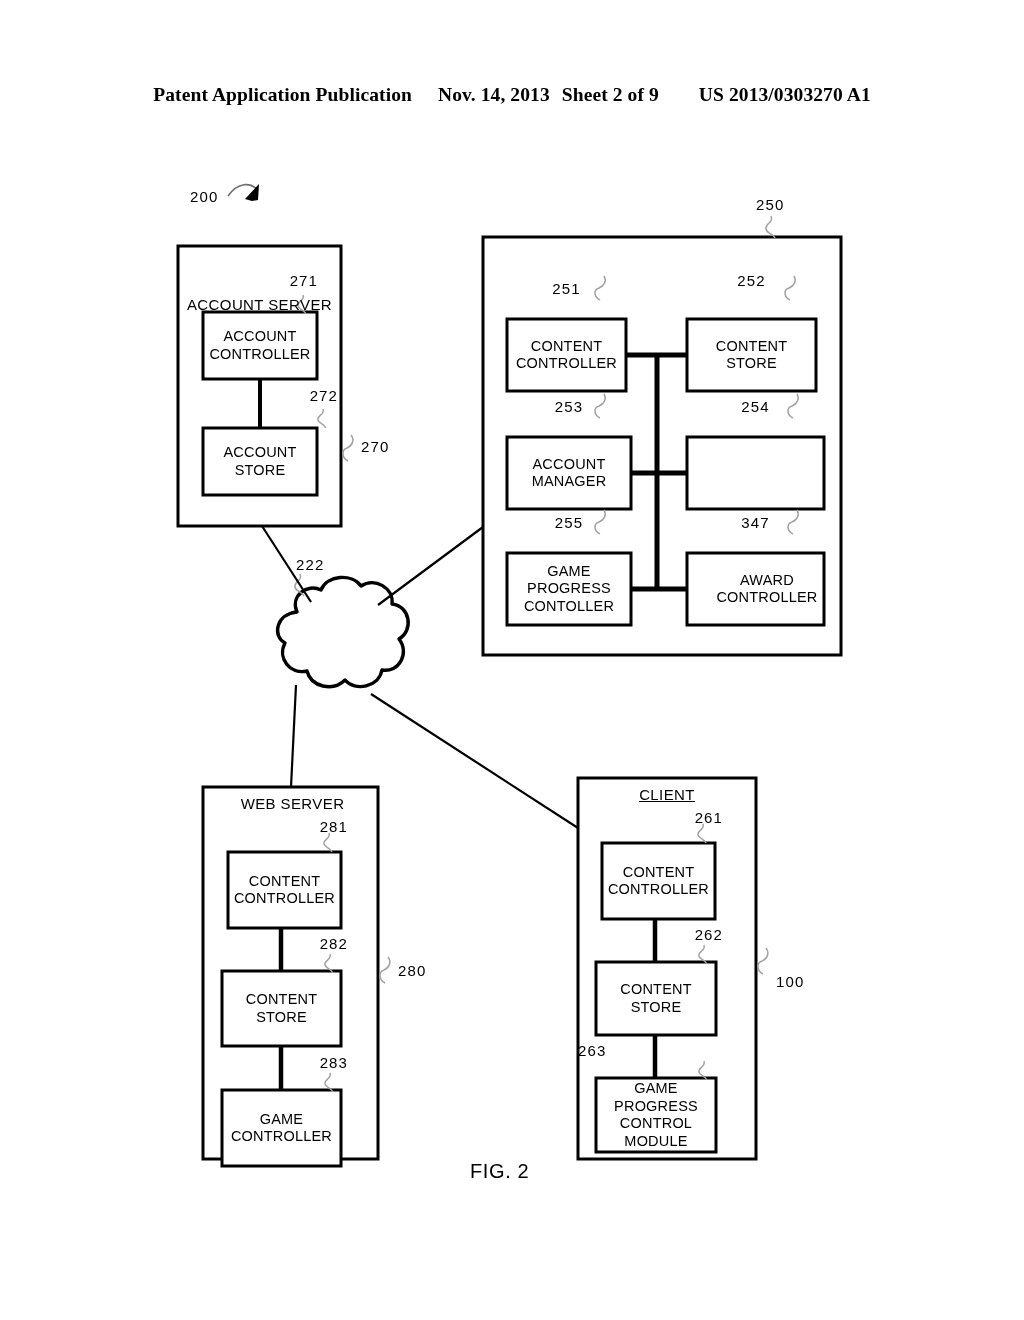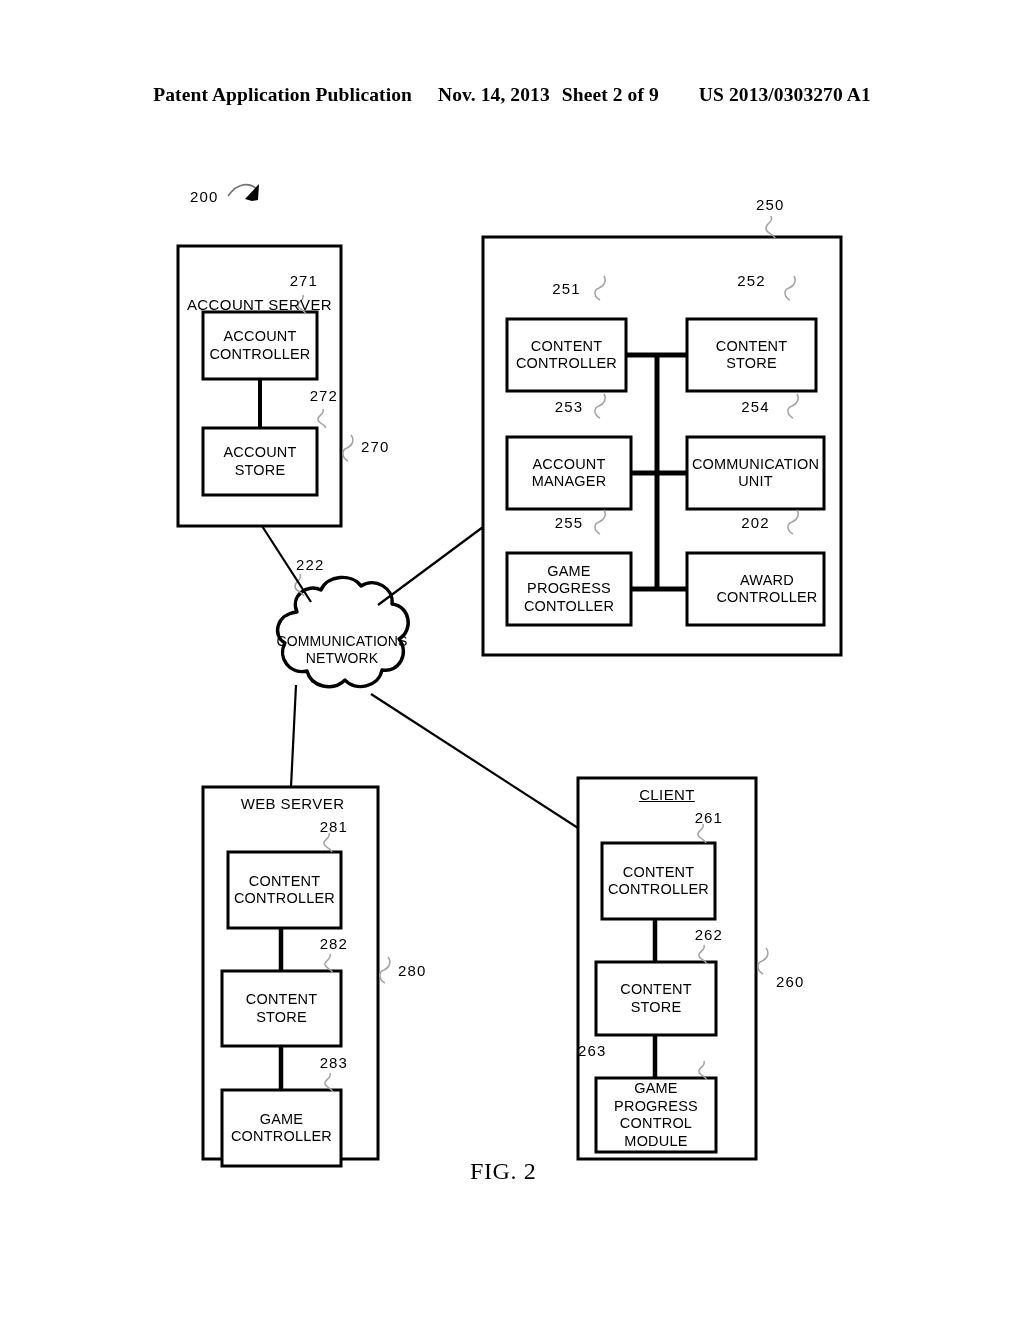--- a/index.html
+++ b/index.html
@@ -68,24 +68,23 @@
     font-size: 15px;
     letter-spacing: 0.4px;
     white-space: nowrap;
   }
   .lbl.cloud-text {
     font-size: 14px;
     line-height: 17px;
     letter-spacing: 0.1px;
   }
   .lbl.figcaption {
-    font-size: 24px;
+    font-size: 20px;
     letter-spacing: 0.6px;
     white-space: nowrap;
-    font-family: Liberation Serif, serif;
   }
   .centerbox {
     display: flex;
     align-items: center;
     justify-content: center;
   }
 </style>
 </head>
 <body>
 
@@ -183,57 +182,53 @@
 CONTROLLER</div>
   <div class="lbl centerbox" style="left:203px; top:428px; width:114px; height:67px;">ACCOUNT
 STORE</div>
 
   <div class="lbl num" style="left:756px; top:196px;">250</div>
   <div class="lbl num" style="left:507px; top:280px; width:119px;">251</div>
   <div class="lbl num" style="left:687px; top:272px; width:129px;">252</div>
   <div class="lbl num" style="left:507px; top:398px; width:124px;">253</div>
   <div class="lbl num" style="left:687px; top:398px; width:137px;">254</div>
   <div class="lbl num" style="left:507px; top:514px; width:124px;">255</div>
-  <div class="lbl num" style="left:687px; top:514px; width:137px;">202</div>
+  <div class="lbl num" style="left:687px; top:514px; width:137px;">347</div>
 
   <div class="lbl centerbox" style="left:507px; top:319px; width:119px; height:72px;">CONTENT
 CONTROLLER</div>
   <div class="lbl centerbox" style="left:687px; top:319px; width:129px; height:72px;">CONTENT
 STORE</div>
   <div class="lbl centerbox" style="left:507px; top:437px; width:124px; height:72px;">ACCOUNT
 MANAGER</div>
-  <div class="lbl centerbox" style="left:687px; top:437px; width:137px; height:72px;">COMMUNICATION
-UNIT</div>
   <div class="lbl centerbox" style="left:507px; top:553px; width:124px; height:72px;">GAME
 PROGRESS
 CONTOLLER</div>
   <div class="lbl centerbox" style="left:687px; top:553px; width:160px; height:72px;">AWARD
 CONTROLLER</div>
 
   <div class="lbl num" style="left:296px; top:556px;">222</div>
-  <div class="lbl cloud-text centerbox" style="left:249px; top:625px; width:186px; height:50px;">COMMUNICATIONS
-NETWORK</div>
 
   <div class="lbl container-title" style="left:203px; top:795px; width:179px;">WEB SERVER</div>
   <div class="lbl num" style="left:203px; top:818px; width:145px; text-align:right;">281</div>
   <div class="lbl num" style="left:203px; top:935px; width:145px; text-align:right;">282</div>
   <div class="lbl num" style="left:203px; top:1054px; width:145px; text-align:right;">283</div>
   <div class="lbl num" style="left:398px; top:962px;">280</div>
   <div class="lbl centerbox" style="left:228px; top:852px; width:113px; height:76px;">CONTENT
 CONTROLLER</div>
   <div class="lbl centerbox" style="left:222px; top:971px; width:119px; height:75px;">CONTENT
 STORE</div>
   <div class="lbl centerbox" style="left:222px; top:1090px; width:119px; height:76px;">GAME
 CONTROLLER</div>
 
   <div class="lbl container-title" style="left:578px; top:786px; width:178px;text-decoration:underline;">CLIENT</div>
   <div class="lbl num" style="left:578px; top:809px; width:145px; text-align:right;">261</div>
   <div class="lbl num" style="left:578px; top:926px; width:145px; text-align:right;">262</div>
   <div class="lbl num" style="left:578px; top:1042px; width:145px; text-align:left;">263</div>
-  <div class="lbl num" style="left:776px; top:973px;">260</div>
+  <div class="lbl num" style="left:776px; top:973px;">100</div>
   <div class="lbl centerbox" style="left:602px; top:843px; width:113px; height:76px;">CONTENT
 CONTROLLER</div>
   <div class="lbl centerbox" style="left:596px; top:962px; width:120px; height:73px;">CONTENT
 STORE</div>
   <div class="lbl centerbox" style="left:596px; top:1078px; width:120px; height:74px;">GAME
 PROGRESS
 CONTROL
 MODULE</div>
 
   <div class="lbl figcaption" style="left:470px; top:1163px;">FIG. 2</div>

